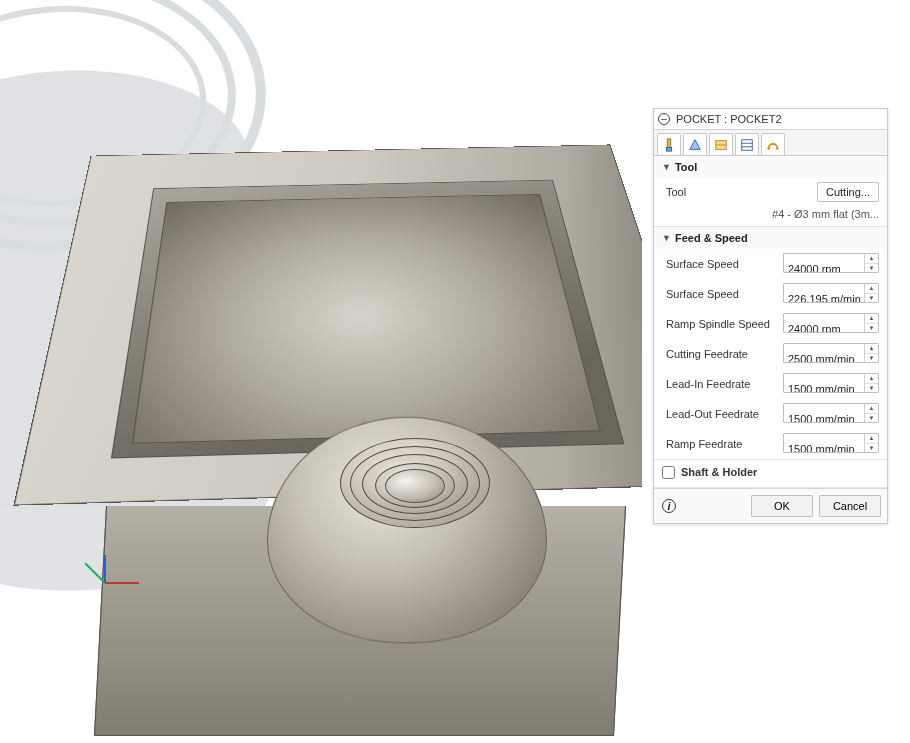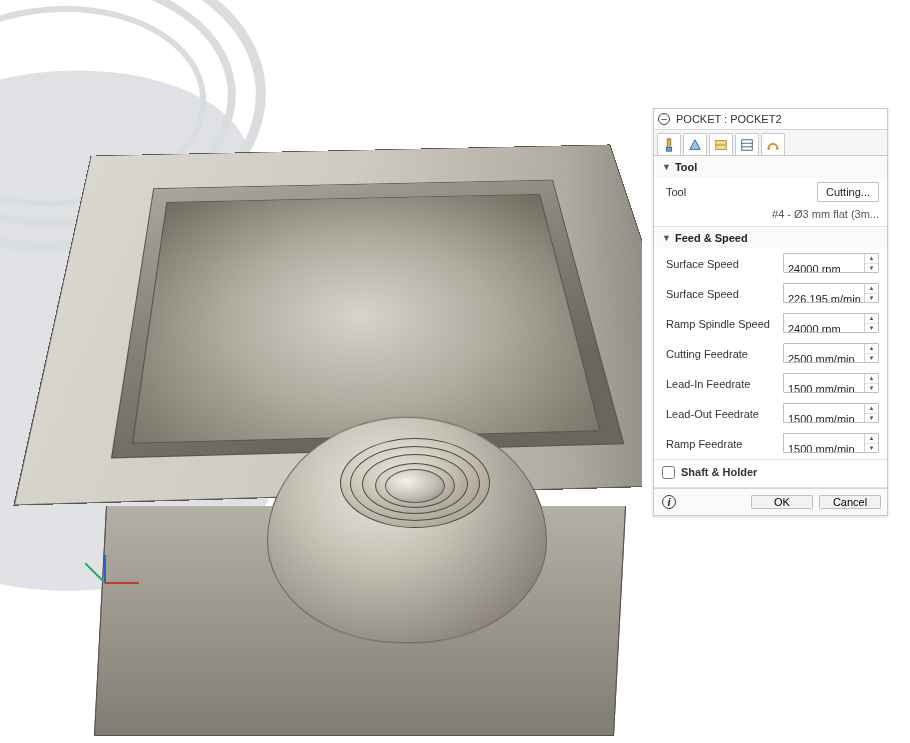--- a/index.html
+++ b/index.html
@@ -167,21 +167,21 @@
 
   .chkrow { display:flex; align-items:flex-start; gap:6px; padding:6px 8px 8px 8px; font-weight:bold;}
   .chkrow input { width:13px; height:13px; }
 
   .panel-footer {
     display:flex; align-items:center; justify-content:flex-end; gap:6px;
     padding:6px 6px 6px 8px; border-top:1px solid #d5d5d5; background:#fafafa;
   }
   .panel-footer .info { margin-right:auto; width:14px; height:14px; border:1px solid #333; border-radius:50%;
     display:flex; align-items:center; justify-content:center; font-weight:bold; font-style:italic; color:#222;}
-  .fbtn { border:1px solid #bfbfbf; background:#f2f2f2; height:14px; width:62px; font-size:11px; cursor:pointer; border-radius:1px;}
+  .fbtn { border:1px solid #bfbfbf; background:#f2f2f2; height:22px; width:62px; font-size:11px; cursor:pointer; border-radius:1px;}
 </style>
 </head>
 <body>
 
 <div class="viewport">
   <div class="ghost-cyl">
     <div class="body"></div>
     <div class="ring r1"></div>
     <div class="ring r2"></div>
     <div class="ring r3"></div>

